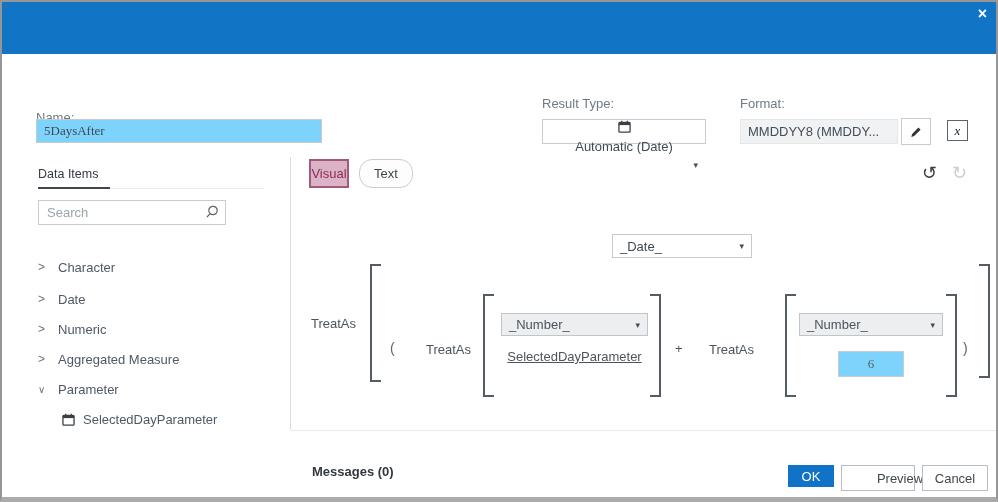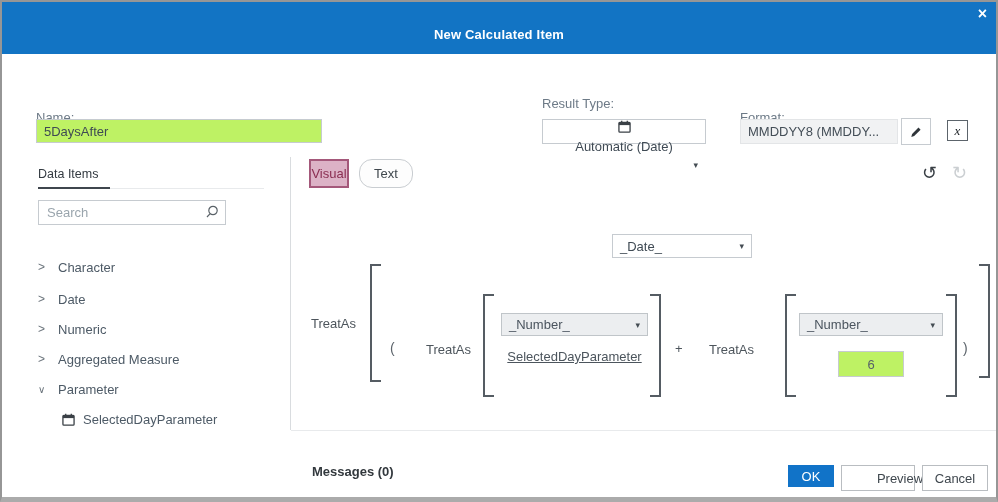--- a/index.html
+++ b/index.html
@@ -5,22 +5,22 @@
   * { margin:0; padding:0; }
   body { background:#fff; font-family:"Liberation Sans", sans-serif; }
   .dlg { position:relative; width:998px; height:502px; box-sizing:border-box;
          border:2px solid #969696; border-bottom:5px solid #ababab; background:#fff; overflow:hidden; }
   .hd  { position:absolute; top:0; left:0; right:0; height:52px; background:#1274c4; }
   .hd-title { position:absolute; width:100%; top:25px; text-align:center; color:#fff;
               font-size:13px; font-weight:bold; letter-spacing:.2px; }
   .close { position:absolute; top:4px; right:9px; color:#fff; font-size:16px; font-weight:bold; cursor:pointer; line-height:16px; }
 
   .lbl { position:absolute; font-size:13px; color:#6d7a87; white-space:nowrap; }
-  .inp { position:absolute; box-sizing:border-box; border:1px solid #c6cbd0; background:#bef264;
-         font-size:13px; color:#3f4a54; padding:0 7px; font-family:Liberation Sans, sans-serif; outline:none; }
+  .inp { position:absolute; box-sizing:border-box; border:1px solid #c6cbd0; background:#7dd3fc;
+         font-size:13px; color:#3f4a54; padding:0 7px; font-family:Liberation Serif, serif; outline:none; }
   .dd  { position:absolute; box-sizing:border-box; border:1px solid #c6cbd0; background:#fff;
          display:flex; align-items:center; gap:6px; font-size:13px; color:#3f4a54; padding:0 7px; cursor:pointer; }
   .dd .caret { margin-left:auto; font-size:9px; color:#444c53; }
   .dd.gray { background:#eceef0; border-color:#c0c5c9; color:#4a545e; }
   .fmtbox { position:absolute; box-sizing:border-box; background:#f1f2f3; border:1px solid #e3e5e7;
             font-size:13px; color:#444e57; display:flex; align-items:center; padding:0 7px;
             white-space:nowrap; overflow:hidden; }
   .icon-btn { position:absolute; box-sizing:border-box; border:1px solid #c6cbd0; background:#fff;
               display:flex; align-items:center; justify-content:center; cursor:pointer; }
   .xfmt { position:absolute; box-sizing:border-box; border:1px solid #5c646b; background:#fff;
@@ -65,42 +65,41 @@
   .searchwrap input::placeholder { color:#9aa5ad; }
   .searchwrap svg { position:absolute; right:7px; top:5px; }
   .name-input::placeholder { color:#9aa5ad; }
 </style>
 </head>
 <body>
 
 <div class="dlg">
 
   <div class="hd">
-    <div class="hd-title">New Calculated Item</div>
     <div class="close">×</div>
   </div>
 
   <div class="lbl" style="left:34px; top:108px;">Name:</div>
   <input class="inp name-input" style="left: 34px; top: 117px; width: 286px; height: 24px;" value="5DaysAfter">
 
   <div class="lbl" style="left:540px; top:94px;">Result Type:</div>
   <div class="dd" style="left:540px; top:117px; width:164px; height:25px;flex-direction:column;">
     <span style="display:flex;">
       <svg width="13" height="13" viewBox="0 0 14 14">
         <rect x="1" y="2.5" width="12" height="10.5" rx="1" fill="none" stroke="#3a4046" stroke-width="1.4"></rect>
         <rect x="1" y="2.5" width="12" height="3" fill="#3a4046"></rect>
         <line x1="4" y1="0.8" x2="4" y2="3.2" stroke="#3a4046" stroke-width="1.4"></line>
         <line x1="10" y1="0.8" x2="10" y2="3.2" stroke="#3a4046" stroke-width="1.4"></line>
       </svg>
     </span>
     <span>Automatic (Date)</span>
     <span class="caret">▾</span>
   </div>
 
-  <div class="lbl" style="left:738px; top:108px;">Format:</div>
+  <div class="lbl" style="left:738px; top:94px;">Format:</div>
   <div class="fmtbox" style="left:738px; top:117px; width:158px; height:25px;">MMDDYY8 (MMDDY...</div>
   <div class="icon-btn" style="left:899px; top:116px; width:30px; height:27px;">
     <span style="display:flex;">
       <svg width="14" height="14" viewBox="0 0 14 14">
         <path d="M2.3 11.9l.8-2.9 6.4-6.4 2.1 2.1-6.4 6.4-2.9.8z" fill="#2f353a"></path>
       </svg>
     </span>
   </div>
   <div class="xfmt" style="left:945px; top:118px; width:21px; height:21px;">x</div>
 

